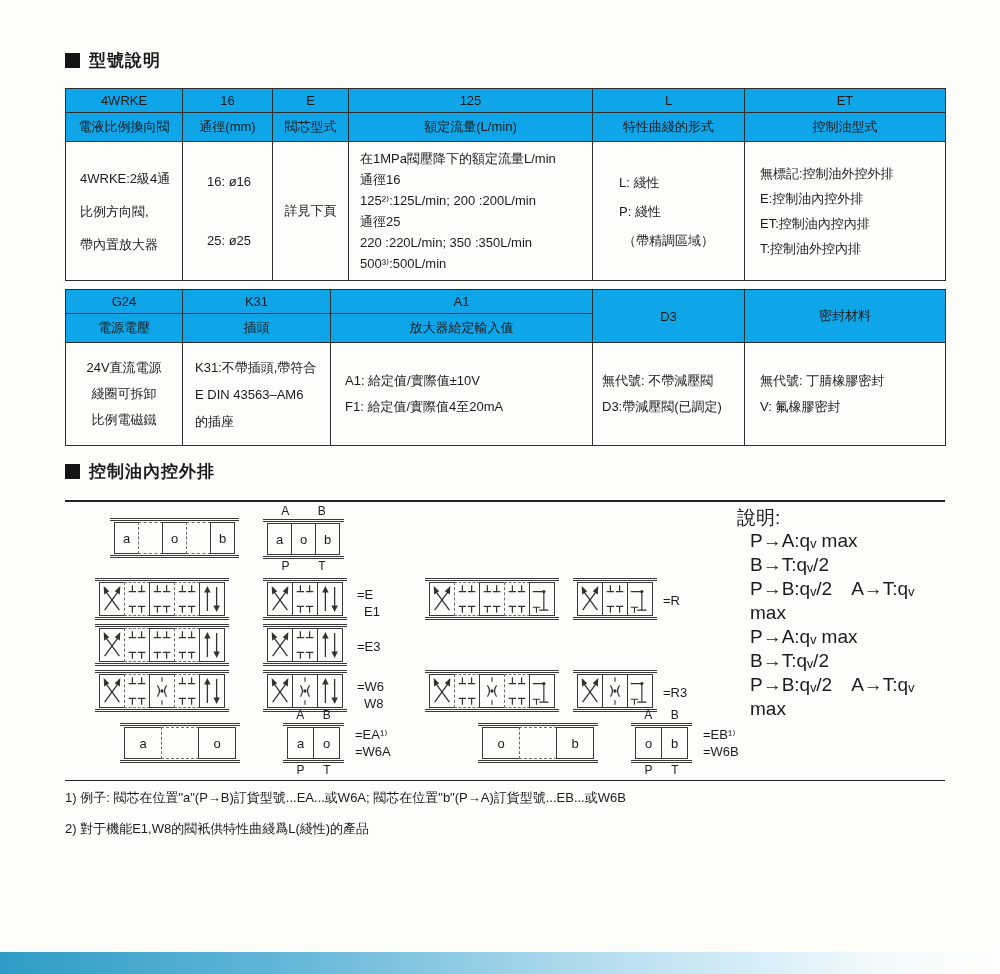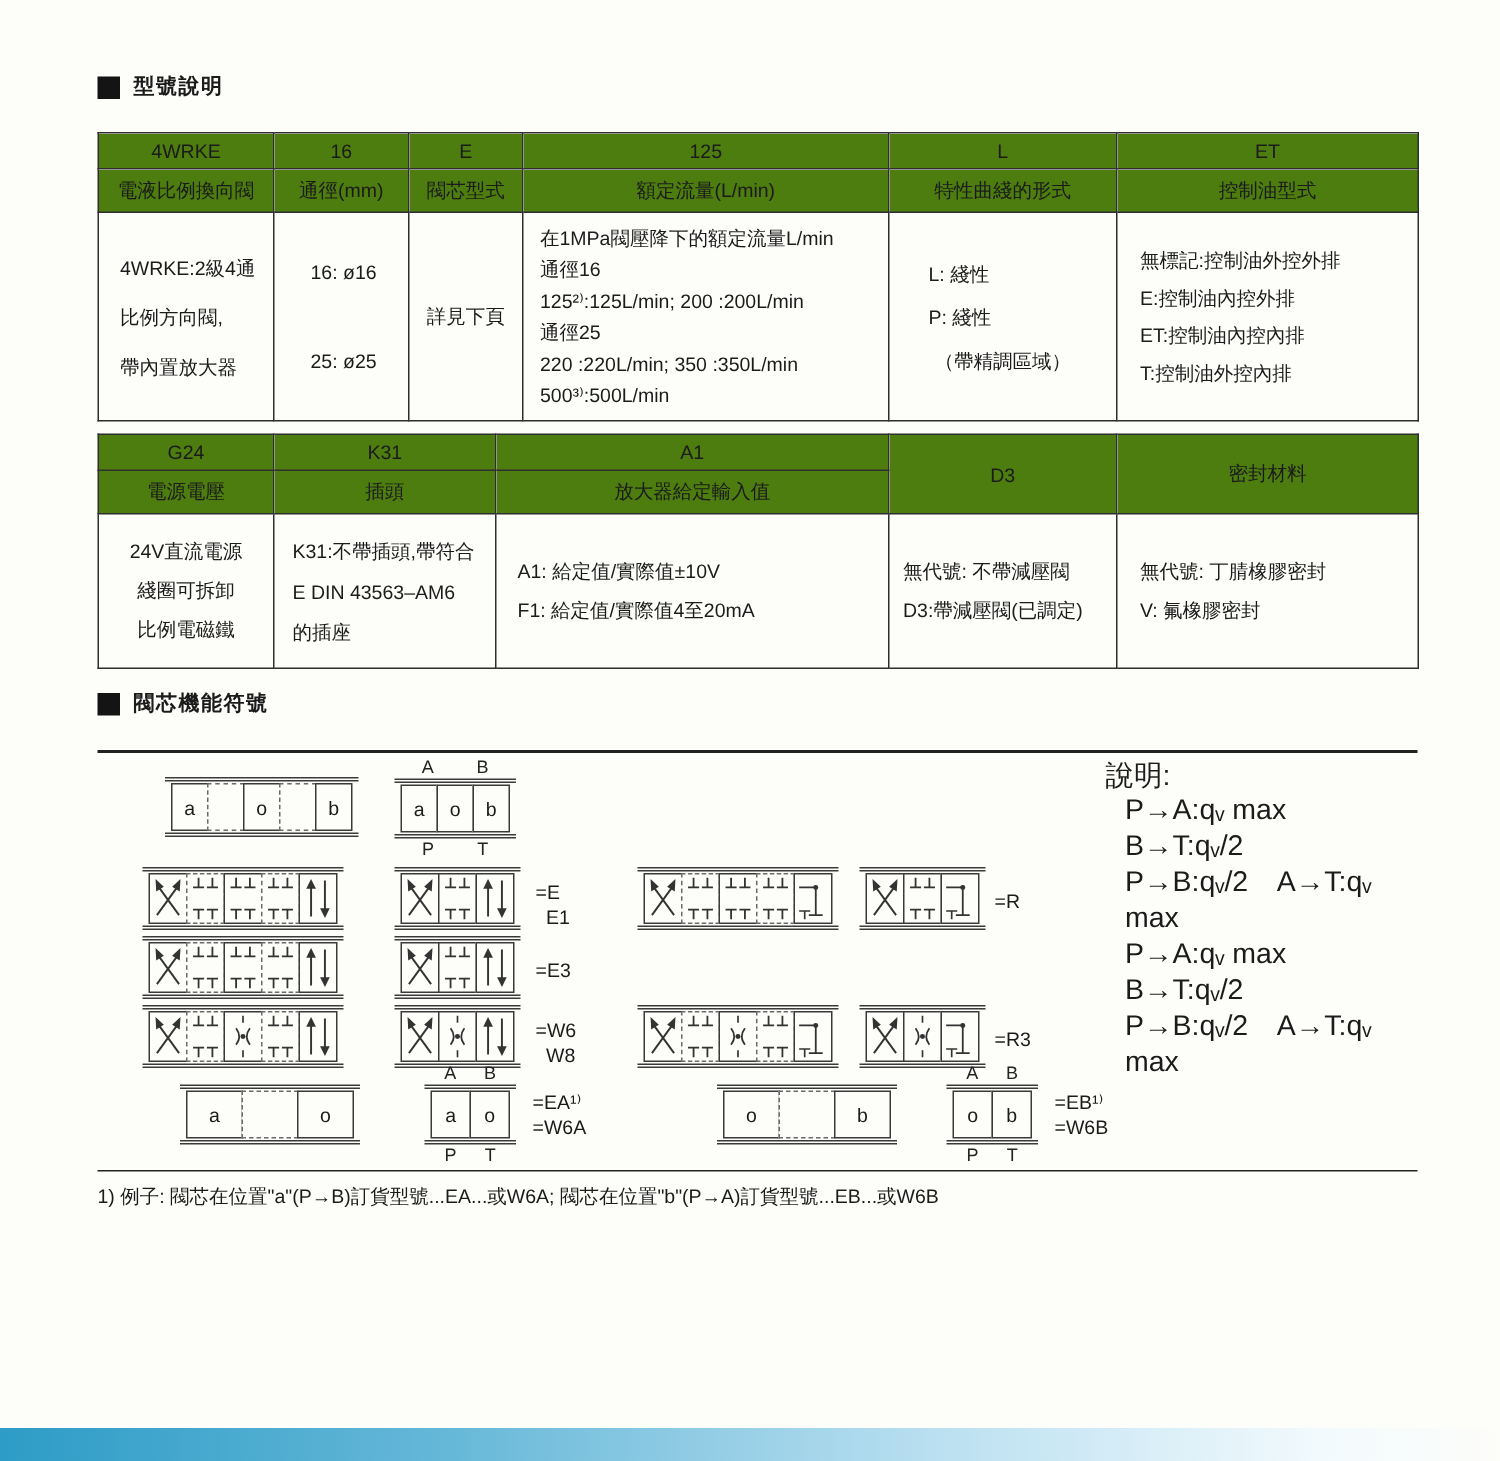--- a/index.html
+++ b/index.html
@@ -3,27 +3,27 @@
 <meta charset="utf-8">
 <style>
   html,body{margin:0;padding:0}
   body{
     width:1000px;height:974px;position:relative;overflow:hidden;
     background:#fdfdfa;color:#1b1b1b;
     font-family:"Liberation Sans","DejaVu Sans",sans-serif;
   }
   .abs{position:absolute}
   
-  .sec-title{position:absolute;display:flex;align-items:center;gap:9px;font-size:14px;font-weight:bold;letter-spacing:1px}
+  .sec-title{position:absolute;display:flex;align-items:center;gap:9px;font-size:17px;font-weight:bold;letter-spacing:1px}
   .sq{width:15px;height:15px;background:#141414;flex:0 0 auto}
   
   table.t{position:absolute;left:65px;border-collapse:collapse;table-layout:fixed;background:#fdfdfa}
   table.t td{border:1px solid #2e2e2e;font-size:13px;padding:0;vertical-align:middle;overflow:hidden}
   table.t{border:1.5px solid #222}
-  tr.hdr td{background:#4d7c0f;text-align:center}
+  tr.hdr td{background:#0ea5e9;text-align:center}
   tr.coderow td{height:23px}
   tr.labelrow td{height:28px}
   .bodycell{display:flex;flex-direction:column;justify-content:center;height:100%;box-sizing:border-box;text-align:left}
   .t1 tr.bodyrow td{height:138px}
   .t2 tr.bodyrow td{height:102px}
   .cell-desc{padding-left:14px;line-height:33px}
   .cell-size{padding-left:24px;gap:44px}
   .cell-spool{text-align:center}
   .cell-flow{padding-left:11px;line-height:21px}
   .cell-curve{padding-left:26px;line-height:29px}
@@ -231,21 +231,21 @@
         <div>無代號: 丁腈橡膠密封</div>
         <div>V: 氟橡膠密封</div>
       </div>
           </td>
     </tr>
   </tbody>
     </table>
 
   <div class="sec-title" style="left:65px;top:460px">
     <span class="sq"></span>
-    <span>閥芯機能符號</span>
+    <span>控制油內控外排</span>
   </div>
 
   <div class="symzone">
 
     <div class="v" style="left:45px;top:16px">
       <div class="rail">
           <div class="cells top3">
         <div class="c txt">a</div>
         <div class="c d"></div>
         <div class="c txt">o</div>
@@ -619,16 +619,17 @@
       <div class="cn">說明:</div>
       <div class="frm">P→A:qᵥ max　B→T:qᵥ/2</div>
       <div class="frm">P→B:qᵥ/2　A→T:qᵥ max</div>
       <div class="frm">P→A:qᵥ max　B→T:qᵥ/2</div>
       <div class="frm">P→B:qᵥ/2　A→T:qᵥ max</div>
     </div>
   </div>
 
   <div class="footnotes">
     <div>1) 例子: 閥芯在位置"a"(P→B)訂貨型號...EA...或W6A; 閥芯在位置"b"(P→A)訂貨型號...EB...或W6B</div>
+    <div>2) 對于機能E1,W8的閥衹供特性曲綫爲L(綫性)的產品</div>
   </div>
 
   <div class="bluebar"></div>
 </div>
 
 </body></html>

